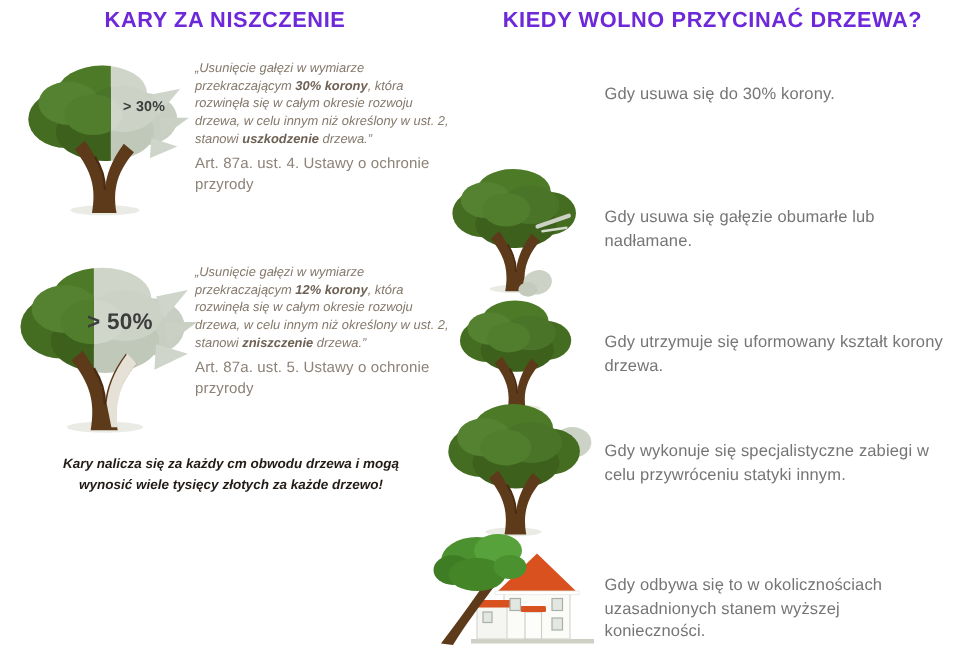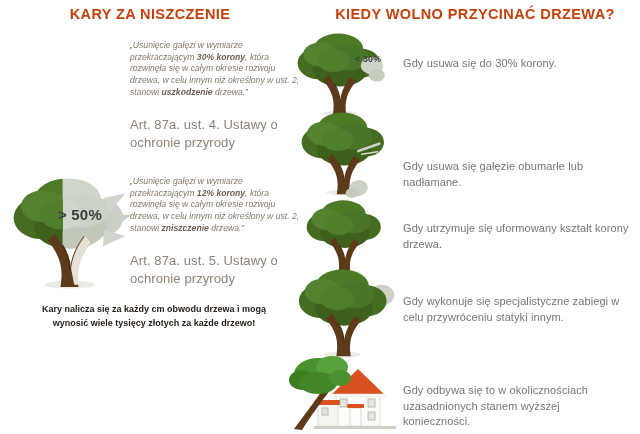--- a/index.html
+++ b/index.html
@@ -2,34 +2,34 @@
 <html><head>
 <meta charset="utf-8">
 <style>
   html,body{margin:0;padding:0;background:#ffffff;}
   #stage{
     position:relative;width:640px;height:434px;background:#ffffff;overflow:hidden;
     font-family:"Liberation Sans",sans-serif;
   }
   .abs{position:absolute;}
   .col-title{
-    font-size:14.5px;font-weight:bold;color:#c2410c;letter-spacing:.4px;
+    font-size:14.5px;font-weight:bold;color:#6d28d9;letter-spacing:.4px;
     text-align:center;
   }
   .tree-wrap{position:absolute;}
   .badge{
     position:absolute;font-size:9px;font-weight:bold;color:#3c3c3c;
     white-space:nowrap;letter-spacing:.2px;
   }
   .quote{
     position:absolute;font-style:italic;color:#84786b;font-size:8.6px;line-height:1.36;
   }
   .quote b{color:#6e6154;}
   .cite{
-    font-style:normal;font-size:13px;color:#8dότ8277;color:#8d8277;margin-top:18px;letter-spacing:.1px;
+    font-style:normal;font-size:10px;color:#8dότ8277;color:#8d8277;margin-top:5px;letter-spacing:.1px;
   }
   .penalty{
     position:absolute;font-size:9px;font-weight:bold;color:#231c16;
     text-align:center;line-height:1.5;
   }
   .rule-text{
     position:absolute;font-size:11px;color:#757575;line-height:1.42;letter-spacing:.1px;
   }
   svg{display:block;overflow:visible;}
 </style>
@@ -60,20 +60,37 @@
       <path d="M51 110 C54 93 51 81 39 66 L46 60 C56 74 59 84 60 93 C61 84 64 74 73 62 L80 68 C69 81 65 93 68 110 Z" fill="#5d3a1a"></path>
       <path d="M60 94 C60 87 58 79 53 71" stroke="#4a2c12" stroke-width="1.6" fill="none"></path>
     </g>
   </defs>
 </svg>
 
 <div id="stage">
 
   <div class="abs col-title" style="left:30px;top:6px;width:240px;">KARY ZA NISZCZENIE</div>
 
+  <div class="tree-wrap" style="left:12px;top:36px;width:116px;height:108px;">
+    <svg width="116" height="108" viewBox="0 0 120 112">
+      <ellipse cx="60" cy="108" rx="24" ry="3.5" fill="#ebebe6"></ellipse>
+      <use href="#cX"></use>
+      <path d="M92 28 L112 24 L97 42 Z" fill="#cfd5ca"></path>
+      <path d="M98 44 L118 44 L99 58 Z" fill="#cad1c4"></path>
+      <path d="M92 58 L110 64 L91 72 Z" fill="#cfd5ca"></path>
+      <g clip-path="url(#clipA)">
+          <use href="#cG"></use>
+        </g>
+      <clipPath id="clipA">
+          <rect x="0" y="0" width="64" height="112"></rect>
+        </clipPath>
+      <use href="#tB"></use>
+    </svg>
+    <span class="badge" style="left:70px;top:30px;font-size:9.5px;">&gt; 30%</span>
+  </div>
 
   <div class="quote" style="left:130px;top:40px;width:174px;">
     <span>„Usunięcie gałęzi w wymiarze przekraczającym </span><b>30% korony</b><span>, która rozwinęła się w całym okresie rozwoju drzewa, w celu innym niż określony w ust. 2, stanowi </span><b>uszkodzenie</b><span> drzewa.”</span>
     <div class="cite">Art. 87a. ust. 4. Ustawy o ochronie przyrody</div>
   </div>
 
   <div class="tree-wrap" style="left:6px;top:170px;width:128px;height:120px;">
     <svg width="128" height="119" viewBox="0 0 120 112">
       <ellipse cx="60" cy="108" rx="24" ry="3.5" fill="#ebebe6"></ellipse>
       <use href="#cX"></use>
@@ -90,46 +107,36 @@
       <path d="M61 93 C62 84 65 74 74 62 L80 68 C70 80 66 92 68 108 L64 108 Z" fill="#e6e1d6"></path>
     </svg>
     <span class="badge" style="left:52px;top:36px;font-size:15px;">&gt; 50%</span>
   </div>
 
   <div class="quote" style="left:130px;top:176px;width:174px;">
     <span>„Usunięcie gałęzi w wymiarze przekraczającym </span><b>12% korony</b><span>, która rozwinęła się w całym okresie rozwoju drzewa, w celu innym niż określony w ust. 2, stanowi </span><b>zniszczenie</b><span> drzewa.”</span>
     <div class="cite">Art. 87a. ust. 5. Ustawy o ochronie przyrody</div>
   </div>
 
-  <div class="penalty" style="left:28px;top:303px;width:252px;">Kary nalicza się za każdy cm obwodu drzewa i mogą wynosić wiele tysięcy złotych za każde drzewo!</div>
+  <div class="penalty" style="left:28px;top:303px;width:252px;font-style:italic;">Kary nalicza się za każdy cm obwodu drzewa i mogą wynosić wiele tysięcy złotych za każde drzewo!</div>
 
   <div class="abs col-title" style="left:320px;top:6px;width:310px;">KIEDY WOLNO PRZYCINAĆ DRZEWA?</div>
 
-  <div class="tree-wrap" style="left:292px;top:27px;width:108px;height:90px;">
-    <svg width="96" height="90" viewBox="0 0 120 112">
-      <ellipse cx="60" cy="108" rx="22" ry="3.5" fill="#ebebe6"></ellipse>
-      <use href="#cG"></use>
-      <ellipse cx="100" cy="48" rx="14" ry="11" fill="#cdd4c7"></ellipse>
-      <ellipse cx="106" cy="60" rx="10" ry="8" fill="#c5ccbe"></ellipse>
-      <use href="#tB"></use>
-    </svg>
-    <span class="badge" style="left:63px;top:27px;font-size:8.8px;">&lt; 30%</span>
-  </div>
   <div class="rule-text" style="left:403px;top:56px;width:215px;">Gdy usuwa się do 30% korony.</div>
 
   <div class="tree-wrap" style="left:296px;top:106px;width:100px;height:78px;">
     <svg width="96" height="90" viewBox="0 0 120 112">
       <ellipse cx="60" cy="108" rx="22" ry="3.5" fill="#ebebe6"></ellipse>
       <use href="#cG"></use>
       <path d="M78 56 L104 47" stroke="#cbd1c5" stroke-width="3.5" stroke-linecap="round"></path>
       <path d="M82 60 L102 57" stroke="#d6dbd0" stroke-width="2" stroke-linecap="round"></path>
       <use href="#tB"></use>
     </svg>
   </div>
-  <div class="rule-text" style="left:403px;top:138px;width:230px;margin-top:21px;">Gdy usuwa się gałęzie obumarłe lub nadłamane.</div>
+  <div class="rule-text" style="left:403px;top:138px;width:230px;">Gdy usuwa się gałęzie obumarłe lub nadłamane.</div>
 
   <div class="tree-wrap" style="left:296px;top:180px;width:100px;height:80px;">
     <svg width="96" height="90" viewBox="0 0 120 112">
       <ellipse cx="78" cy="10" rx="12" ry="10" fill="#ccd3c6" transform="rotate(-14 78 10)"></ellipse>
       <ellipse cx="70" cy="16" rx="8" ry="6" fill="#c4cbbd"></ellipse>
       <g transform="translate(7,18) scale(0.9)">
         <ellipse cx="60" cy="108" rx="22" ry="3.5" fill="#ebebe6"></ellipse>
         <use href="#cG"></use>
         <use href="#tB"></use>
       </g>

